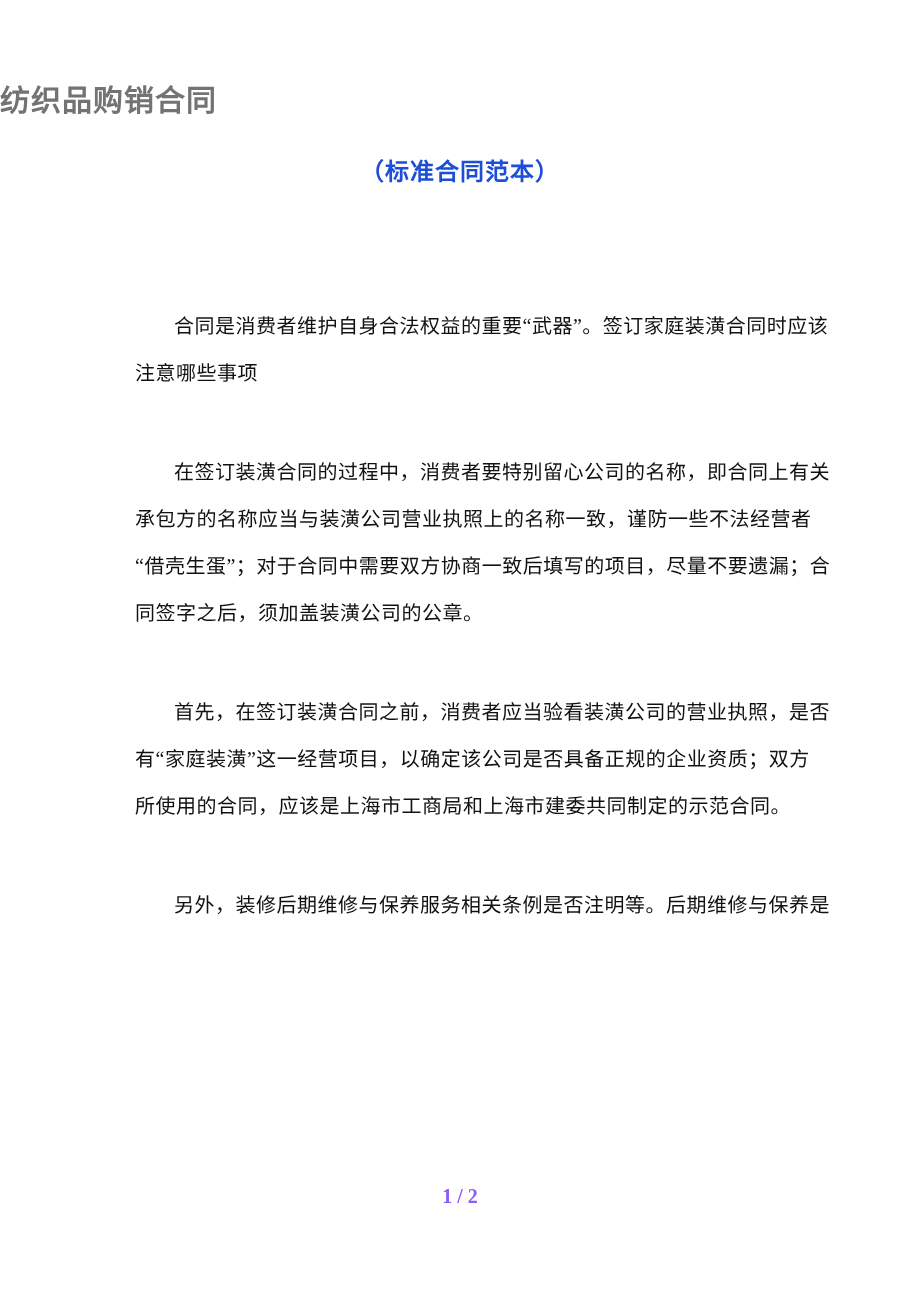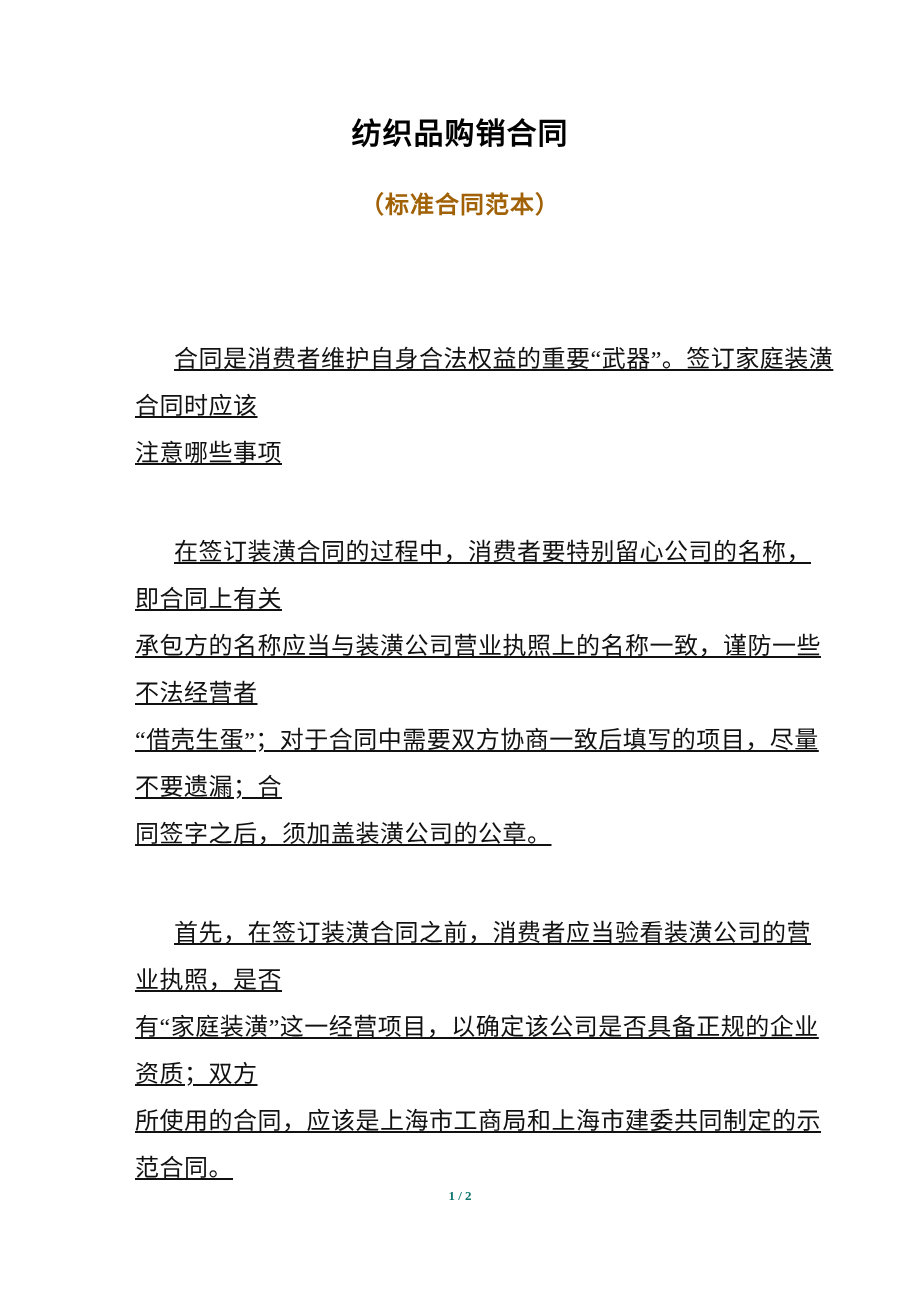--- a/index.html
+++ b/index.html
@@ -10,64 +10,62 @@
   .page {
     position: relative;
     width: 920px;
     height: 1302px;
     background: #ffffff;
     overflow: hidden;
     font-family: "Liberation Serif", "DejaVu Serif", serif;
   }
   .doc-title {
     margin: 0;
-    padding-top: 116px;
-    text-align: center;
+    padding-top: 83px;
     font-family: "Liberation Sans", "DejaVu Sans", sans-serif;
     font-weight: 700;
     font-size: 30px;
     line-height: 36px;
-    color: #000000;
+    color: #737373;
     letter-spacing: 1px;
   }
   .doc-subtitle {
     margin: 38px 0 0 0;
     text-align: center;
     font-family: "Liberation Serif", "DejaVu Serif", serif;
     font-weight: 700;
     font-size: 24px;
     line-height: 30px;
-    color: #a16207;
+    color: #1d4ed8;
     letter-spacing: 1px;
   }
   .doc-body {
     margin: 116px 0 0 135px;
     width: 700px;
   }
   .doc-body p.body-para {
     margin: 0 0 52px 0;
-    font-size: 24px;
+    font-size: 20px;
     line-height: 47px;
     color: #111111;
     text-indent: 39px;        
     white-space: pre-line;    
     letter-spacing: 0.5px;
-    text-decoration: underline;
   }
   .page-footer {
     position: absolute;
     top: 1186px;
     left: 0;
     width: 920px;
     text-align: center;
     font-family: "Liberation Serif", "DejaVu Serif", serif;
     font-weight: 700;
-    font-size: 13px;
+    font-size: 20px;
     line-height: 20px;
-    color: #0f766e;
+    color: #8b5cf6;
   }
 </style>
 </head>
 <body>
 
 <div class="page">
 
   <h1 class="doc-title">纺织品购销合同</h1>
 
   <h2 class="doc-subtitle">（标准合同范本）</h2>
@@ -75,17 +73,18 @@
   <div class="doc-body">
     <p class="body-para">合同是消费者维护自身合法权益的重要“武器”。签订家庭装潢合同时应该
 注意哪些事项</p>
     <p class="body-para">在签订装潢合同的过程中，消费者要特别留心公司的名称，即合同上有关
 承包方的名称应当与装潢公司营业执照上的名称一致，谨防一些不法经营者
 “借壳生蛋”；对于合同中需要双方协商一致后填写的项目，尽量不要遗漏；合
 同签字之后，须加盖装潢公司的公章。</p>
     <p class="body-para">首先，在签订装潢合同之前，消费者应当验看装潢公司的营业执照，是否
 有“家庭装潢”这一经营项目，以确定该公司是否具备正规的企业资质；双方
 所使用的合同，应该是上海市工商局和上海市建委共同制定的示范合同。</p>
+    <p class="body-para">另外，装修后期维修与保养服务相关条例是否注明等。后期维修与保养是</p>
   </div>
 
   <div class="page-footer">1 / 2</div>
 
 </div>
 
 </body></html>

